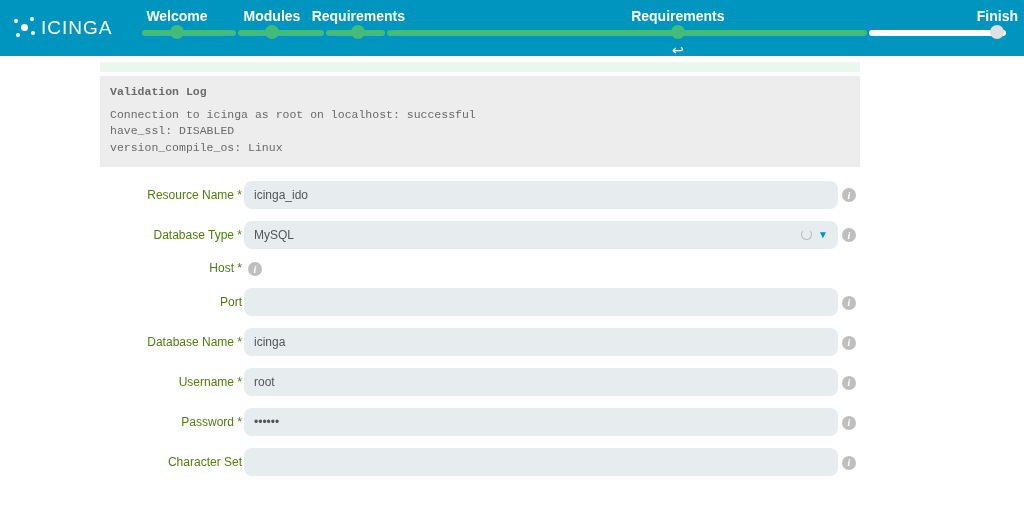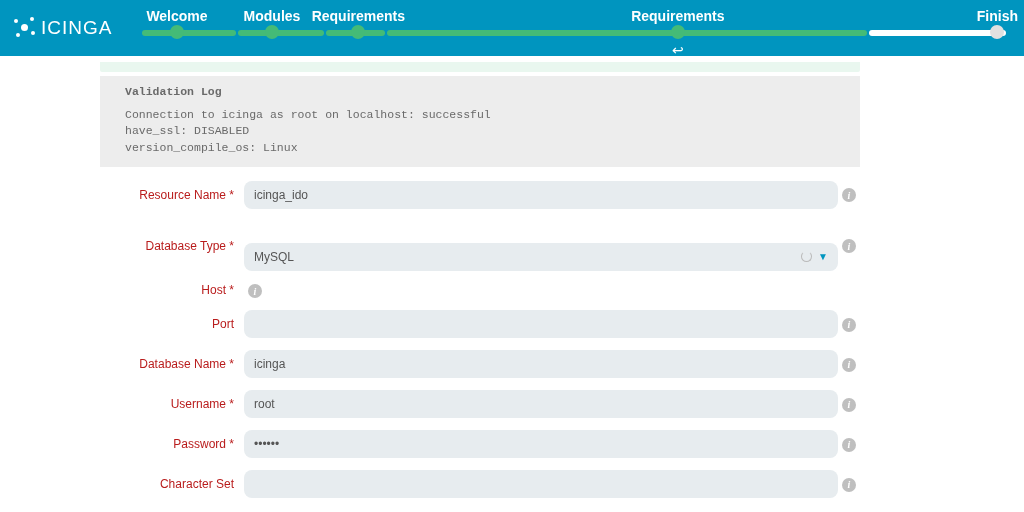--- a/index.html
+++ b/index.html
@@ -19,28 +19,28 @@
   .seg { height:6px; border-radius:3px; margin-right:2px; }
   .seg.done { background:#44bb77; }
   .seg.current { background:#44bb77; }
   .seg.todo { background:#ffffff; }
   .seg.last { margin-right:0; }
   .node { position:absolute; top:17px; width:14px; height:14px; border-radius:50%; background:#44bb77; transform:translateX(-50%); }
   .node.todo { background:#e0e0e0; width:14px; height:14px; }
   .ret-icon { position:absolute; top:34px; color:#fff; font-size:14px; transform:translateX(-50%); }
   .content { width: 760px; margin-left:100px; padding-top:6px; }
   .thin-green { height:10px; background:#e9f7ef; border-radius:0 0 2px 2px; margin-bottom:4px; }
-  .vlog { background:#ededed; padding:8px 25px 10px; font-family: "Courier New", monospace; font-size:11.5px; color:#6a6a6a; line-height:1.45; }
+  .vlog { background:#ededed; padding:8px 10px 10px; font-family: "Courier New", monospace; font-size:11.5px; color:#6a6a6a; line-height:1.45; }
   .vlog-title { font-weight:700; color:#6a6a6a; margin-bottom:6px; }
   .form { margin-top:14px; }
   .row { display:flex; align-items:center; margin-bottom:12px; }
-  .lbl { width:144px; text-align:right; padding-right:10px; font-size:12px; color:#b91c1c; }
+  .lbl { width:144px; text-align:right; padding-right:2px; font-size:12px; color:#4d7c0f; }
   .ctrl { flex:1; }
   .ctrl input, .ctrl .select { width:100%; background:#e7ecef; border:none; border-radius:8px; padding:7px 10px; font-size:12px; color:#555; font-family:inherit; }
-  .ctrl .select { display:flex; justify-content:space-between; align-items:center;margin-top:22px; }
+  .ctrl .select { display:flex; justify-content:space-between; align-items:center; }
   .select-icons { display:flex; align-items:center; gap:6px; }
   .spin { width:11px;height:11px;border:1.5px solid #bbb;border-top-color:transparent;border-radius:50%; display:inline-block;}
   .caret { color:#0095bf; font-size:10px; }
   .info { width:22px; text-align:center; color:#b3b3b3; font-size:13px; }
   .info-circle { display:inline-flex; width:14px;height:14px;border-radius:50%;background:#bfbfbf;color:#fff;font-size:10px;font-weight:700;align-items:center;justify-content:center;font-style:italic;font-family:Georgia,serif;}
 </style>
 </head>
 <body>
 
 <div class="topbar">

